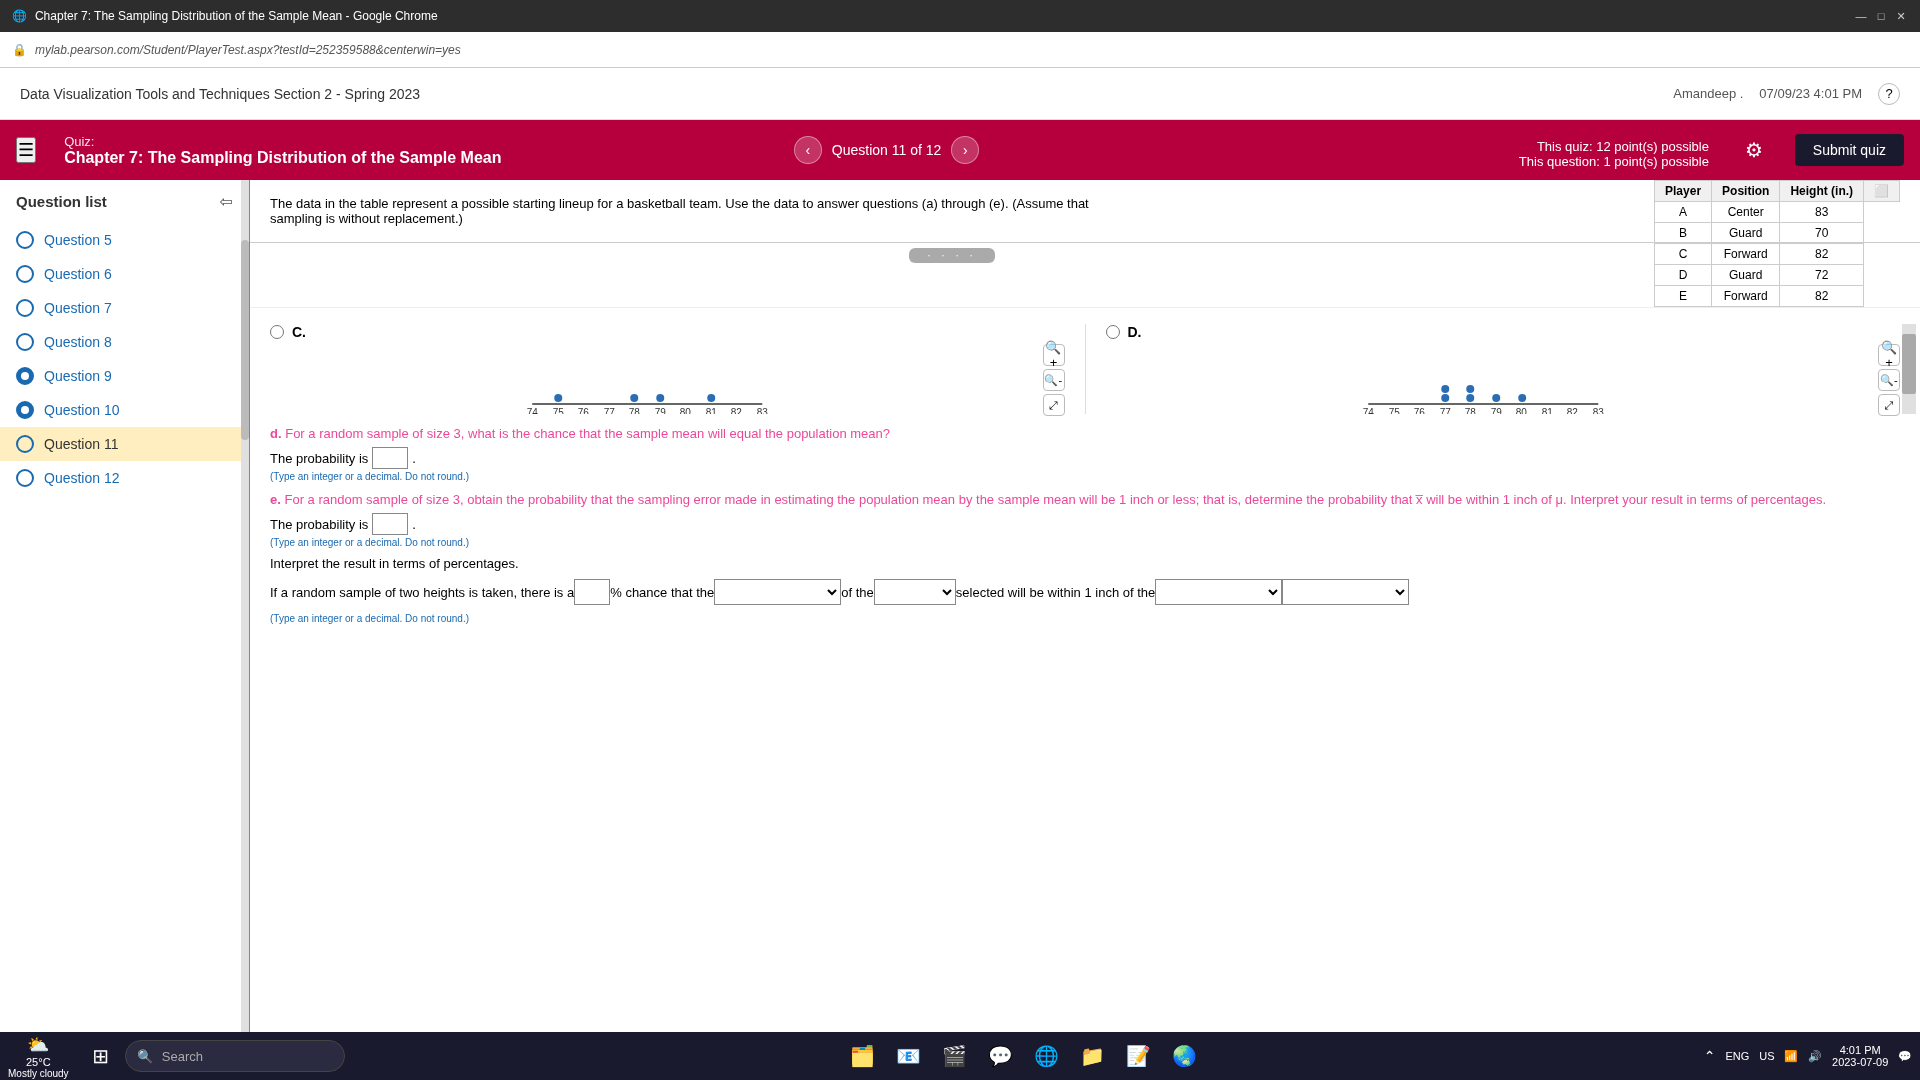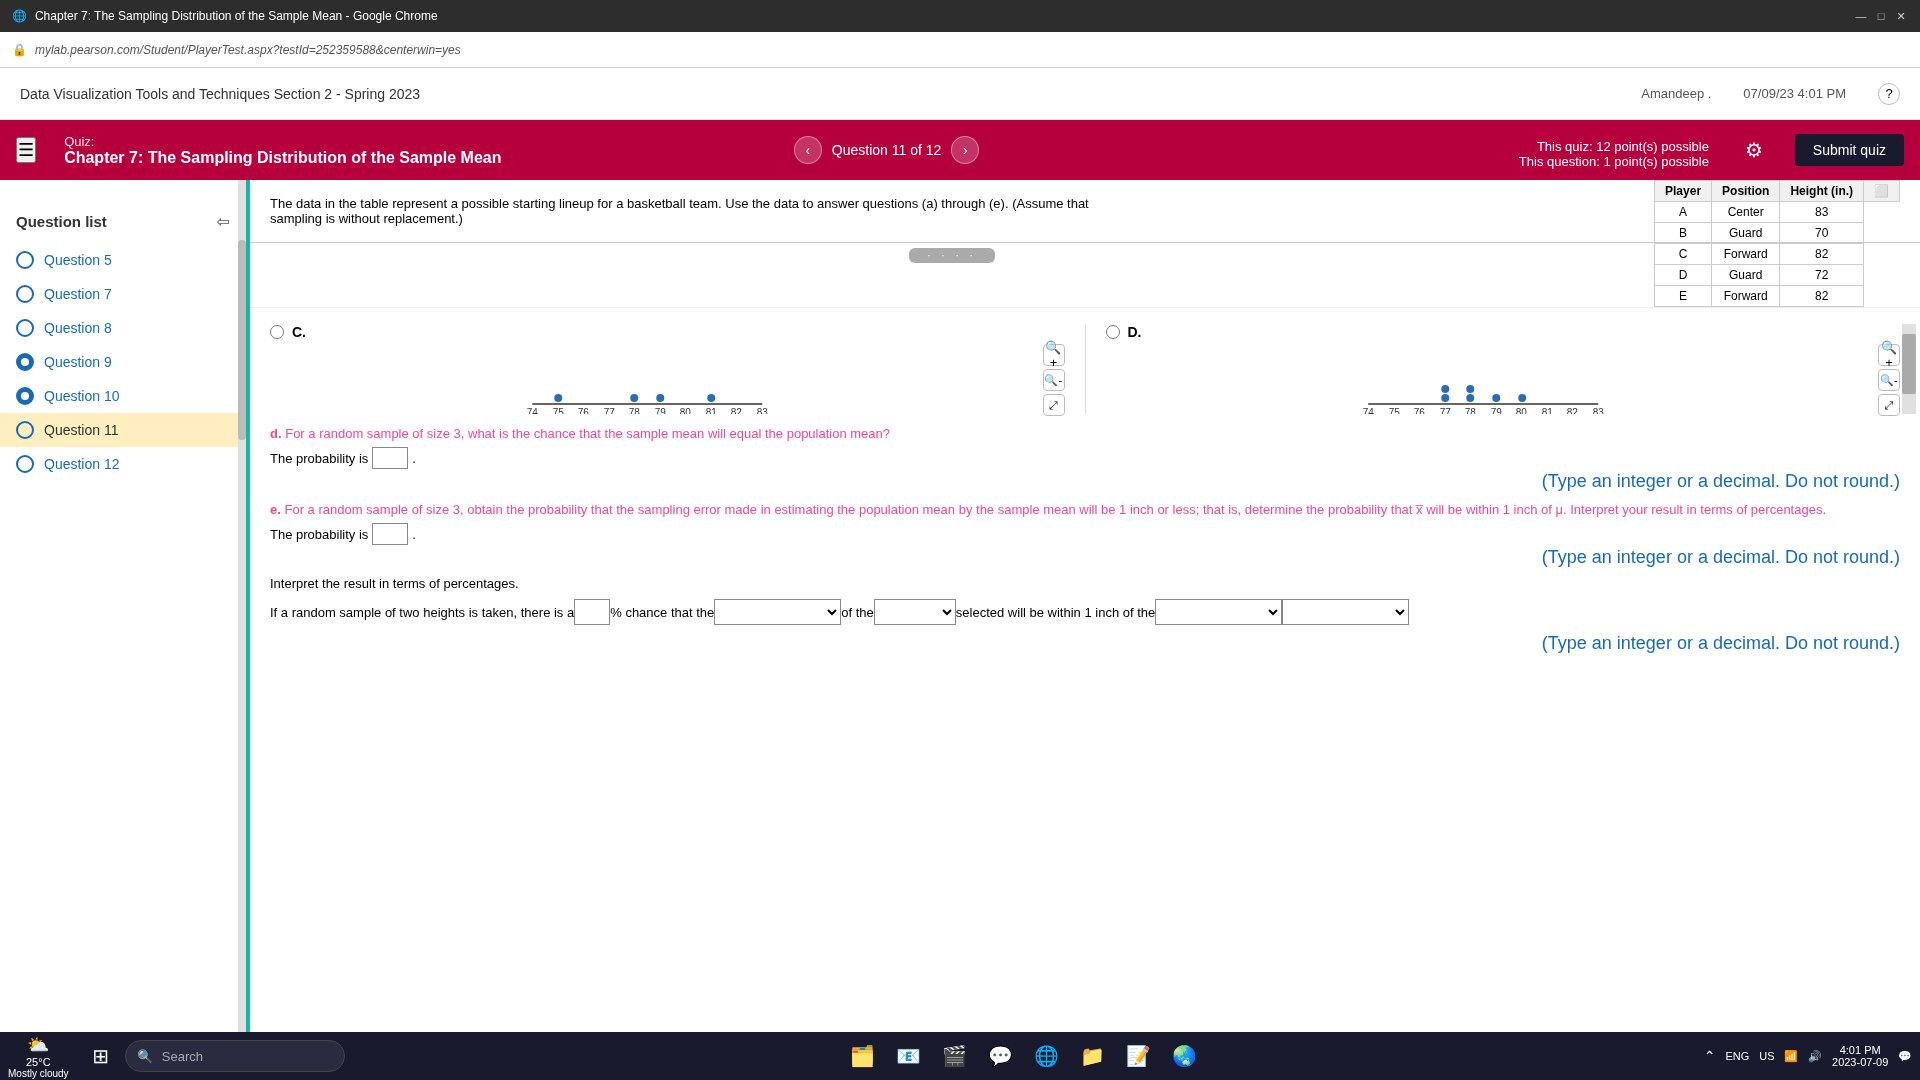--- a/index.html
+++ b/index.html
@@ -39,21 +39,21 @@
     .app-header {
       background: #fff;
       height: 52px;
       display: flex;
       align-items: center;
       justify-content: space-between;
       padding: 0 20px;
       border-bottom: 1px solid #ddd;
     }
     .app-title { font-size: 14px; font-weight: normal; color: #333; }
-    .app-header-right { display: flex; align-items: center; gap: 32px; font-size: 13px; color: #555; }
+    .app-header-right { display: flex; align-items: center; gap: 16px; font-size: 13px; color: #555; }
 
     
     .quiz-banner {
       background: #b5003d;
       color: #fff;
       height: 60px;
       display: flex;
       align-items: center;
       padding: 0 16px;
       gap: 20px;
@@ -90,22 +90,22 @@
     .main-layout {
       display: flex;
       height: calc(1080px - 32px - 36px - 52px - 60px - 48px);
       background: #f8f8f8;
     }
 
     
     .sidebar {
       width: 250px;
       background: #fff;
-      border-right: 4px solid #14b8a6;
-      padding: 32px 0;
+      border-right: 1px solid #14b8a6;
+      padding: 12px 0;
       flex-shrink: 0;
       position: relative;
     }
     .sidebar-title-row {
       display: flex;
       align-items: center;
       justify-content: space-between;
       padding: 0 16px 12px 16px;
     }
     .sidebar-title { font-size: 15px; font-weight: bold; color: #333; }
@@ -207,21 +207,21 @@
     .part-label strong { font-weight: bold; }
 
     
     .prob-row { display: flex; align-items: center; gap: 4px; margin: 6px 0 2px 0; font-size: 13px; }
     .answer-input {
       width: 36px; height: 22px;
       border: 1px solid #888;
       text-align: center;
       font-size: 13px;
     }
-    .hint-text { font-size: 18px; color: #1a6ab1; margin-bottom: 8px; text-align: right; }
+    .hint-text { font-size: 10px; color: #1a6ab1; margin-bottom: 8px; }
 
     
     .dropdown-row {
       display: flex;
       align-items: center;
       flex-wrap: wrap;
       margin: 8px 0;
       font-size: 13px;
     }
     .dropdown-row select {
@@ -349,20 +349,24 @@
   <div class="sidebar">
     <div class="sidebar-title-row">
       <span class="sidebar-title">Question list</span>
       <button class="sidebar-collapse-btn">⇦</button>
     </div>
 
     <div>
       <div class="question-item">
         <span class="circle"></span>
         <span>Question 5</span>
+      </div>
+      <div class="question-item">
+        <span class="circle"></span>
+        <span>Question 6</span>
       </div>
       <div class="question-item">
         <span class="circle"></span>
         <span>Question 7</span>
       </div>
       <div class="question-item">
         <span class="circle"></span>
         <span>Question 8</span>
       </div>
       <div class="question-item answered">

